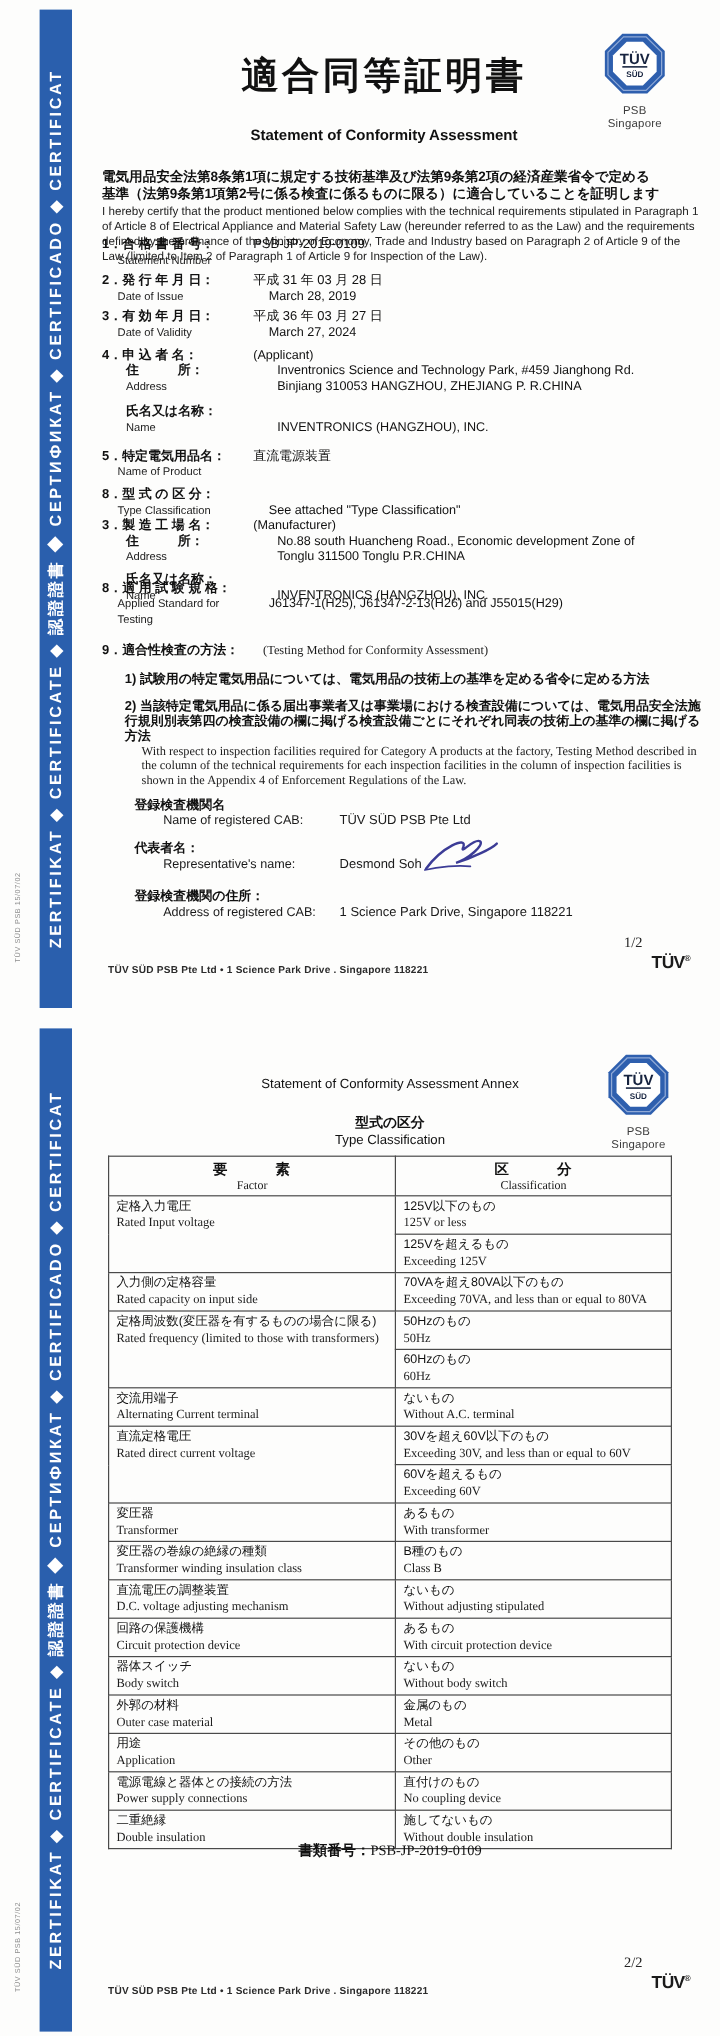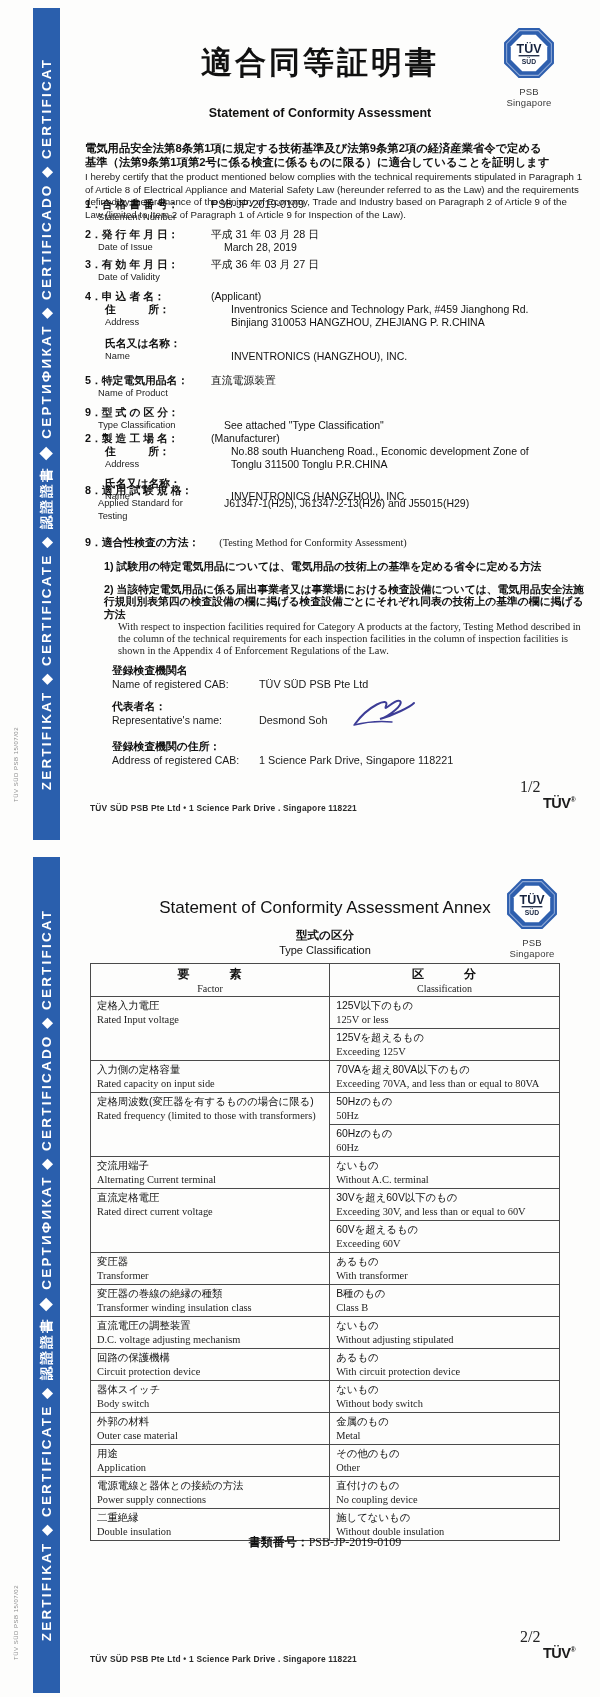--- a/index.html
+++ b/index.html
@@ -29,30 +29,30 @@
   .jp-l{font-size:10.8px;font-weight:600;color:#111;white-space:nowrap;}
   .en-l{font-size:9.3px;color:#222;padding-left:13px;}
   .val{flex:1;font-size:10.8px;color:#111;}
   .val.en{font-size:10.5px;}
   .m-jp{font-size:10.8px;font-weight:600;line-height:12.2px;margin-left:19px;color:#111;}
   .m-en{font-family:"Liberation Serif","DejaVu Serif",serif;font-size:10.3px;line-height:12.3px;
         margin-left:33px;margin-top:1px;color:#1c1c1c;}
   .serif{font-family:"Liberation Serif","DejaVu Serif",serif;}
   .cab{position:absolute;left:112px;width:470px;}
   .cab .crow{display:flex;line-height:13px;}
-  .cab .clbl{width:147px;flex:0 0 147px;font-size:10.5px;}
+  .cab .clbl{width:147px;flex:0 0 147px;font-size:10.5px;margin-left:24px;}
   .cab .cval{font-size:10.8px;}
   .gap9{margin-top:9px;}  .gap13{margin-top:13px;}
-  .pageno{position:absolute;font-family:"Liberation Serif","DejaVu Serif",serif;font-size:16px;color:#222;}
+  .pageno{position:absolute;font-family:"Liberation Serif","DejaVu Serif",serif;font-size:12px;color:#222;}
   .tuvmark{position:absolute;font-weight:bold;font-size:14.5px;letter-spacing:-.5px;color:#1b1b1b;}
   .tuvmark sup{font-size:7px;}
   .footer{position:absolute;left:90px;font-size:8.4px;font-weight:bold;color:#2b2b2b;letter-spacing:.2px;}
   
   .p2t1{position:absolute;left:90px;top:880px;width:470px;text-align:center;font-size:12px;font-weight:bold;color:#111;}
-  .p2t2{position:absolute;left:90px;top:898px;width:470px;text-align:center;font-size:17px;color:#111;}
+  .p2t2{position:absolute;left:90px;top:898px;width:470px;text-align:center;font-size:11px;color:#111;}
   .p2t3{position:absolute;left:90px;top:928px;width:470px;text-align:center;font-size:11.5px;font-weight:bold;color:#111;}
   .p2t4{position:absolute;left:90px;top:944px;width:470px;text-align:center;font-size:11px;color:#111;}
   table.cls{position:absolute;left:90px;top:963px;width:470px;border-collapse:collapse;}
   table.cls th,table.cls td{border:1px solid #4a4a4a;padding:1px 6px;vertical-align:top;text-align:left;}
   table.cls th{text-align:center;font-weight:normal;padding:2px 8px;}
   table.cls .hjp{font-size:12px;font-weight:600;letter-spacing:1px;color:#111;}
   table.cls .hen{font-family:"Liberation Serif","DejaVu Serif",serif;font-size:10px;color:#1c1c1c;}
   table.cls .jp{font-size:10.4px;font-weight:500;line-height:15px;color:#111;white-space:nowrap;}
   table.cls .en{font-family:"Liberation Serif","DejaVu Serif",serif;font-size:10.4px;line-height:14px;color:#1c1c1c;}
   .col-f{width:51%;} .col-c{width:49%;}
@@ -113,20 +113,21 @@
       </div>
   </div>
 
   <div class="item" style="top:258px;">
     <div class="row">
         <div class="lbl jp-l">3．有 効 年 月 日：</div>
       <div class="val">平成 36 年 03 月 27 日</div>
       </div>
     <div class="row">
         <div class="lbl en-l">Date of Validity</div>
+      <div class="val en">March 27, 2024</div>
       </div>
   </div>
 
   <div class="item" style="top:290px;">
     <div class="row">
         <div class="lbl jp-l">4．申  込  者  名：</div>
       <div class="val en">(Applicant)</div>
       </div>
     <div class="row">
         <div class="lbl jp-l" style="padding-left:20px;">住　　　所：</div>
@@ -150,31 +151,31 @@
         <div class="lbl jp-l">5．特定電気用品名：</div>
       <div class="val">直流電源装置</div>
       </div>
     <div class="row">
         <div class="lbl en-l">Name of Product</div>
       </div>
   </div>
 
   <div class="item" style="top:406px;">
     <div class="row">
-        <div class="lbl jp-l">9．型 式 の 区 分：</div>
+        <div class="lbl jp-l">8．型 式 の 区 分：</div>
       </div>
     <div class="row">
         <div class="lbl en-l">Type Classification</div>
       <div class="val en">See attached "Type Classification"</div>
       </div>
   </div>
 
   <div class="item" style="top:432px;">
     <div class="row">
-        <div class="lbl jp-l">2．製 造 工 場 名：</div>
+        <div class="lbl jp-l">3．製 造 工 場 名：</div>
       <div class="val en">(Manufacturer)</div>
       </div>
     <div class="row">
         <div class="lbl jp-l" style="padding-left:20px;">住　　　所：</div>
       <div class="val en">No.88 south Huancheng Road., Economic development Zone of</div>
       </div>
     <div class="row">
         <div class="lbl en-l" style="padding-left:20px;">Address</div>
       <div class="val en">Tonglu 311500 Tonglu P.R.CHINA</div>
       </div>

